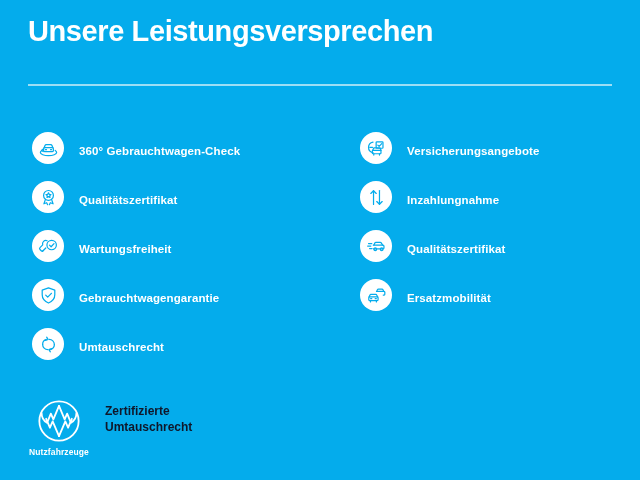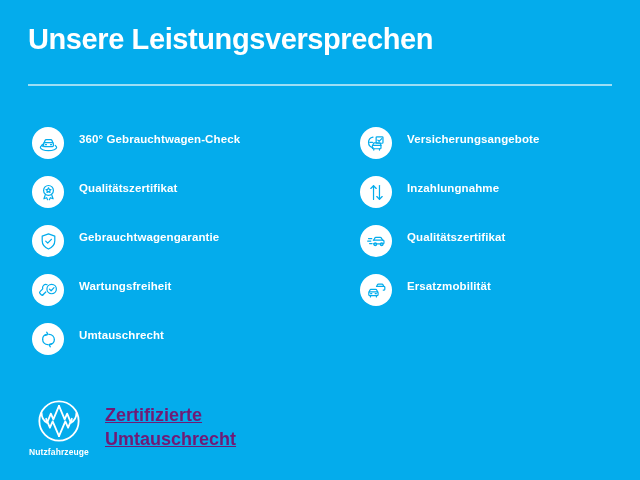--- a/index.html
+++ b/index.html
@@ -15,21 +15,21 @@
     position: relative;
   }
   .slide {
     position: absolute;
     inset: 0;
     background: #04ACEC;
   }
   .page-title {
     position: absolute;
     left: 28px;
-    top: 23px;
+    top: 15px;
     font-size: 29px;
     font-weight: bold;
     letter-spacing: -0.4px;
     color: #ffffff;
     white-space: nowrap;
   }
   .divider {
     position: absolute;
     left: 28px;
     top: 84px;
@@ -47,21 +47,21 @@
   .column {
     position: absolute;
     top: 0;
   }
   .column.left { left: 32px; width: 300px; }
   .column.right { left: 360px; width: 270px; }
   .promise-row {
     position: relative;
     height: 49px;
     display: flex;
-    align-items: flex-start;
+    align-items: center;
   }
   .icon-badge {
     width: 32px;
     height: 32px;
     min-width: 32px;
     border-radius: 50%;
     background: #ffffff;
     display: flex;
     align-items: center;
     justify-content: center;
@@ -105,26 +105,25 @@
     margin-top: 3px;
     font-size: 8.5px;
     font-weight: bold;
     color: #ffffff;
     letter-spacing: 0.1px;
     white-space: nowrap;
   }
   .footer-text {
     margin-left: 15px;
     margin-top: 6px;
-    font-size: 18px;
+    font-size: 12px;
     font-weight: bold;
     line-height: 1.32;
-    color: #701a75;
-    white-space: nowrap;
-    text-decoration: underline;
+    color: #0f172a;
+    white-space: nowrap;
   }
 </style>
 </head>
 <body>
 
 <div class="slide">
 
   <div class="page-title">Unsere Leistungsversprechen</div>
   <div class="divider"></div>
 
@@ -153,37 +152,37 @@
             <path d="M8.5 14.2l-1.7 5 3.1-1.2 1.1 2.2"></path>
             <path d="M15.5 14.2l1.7 5-3.1-1.2-1.1 2.2"></path>
           </svg>
         </span>
         <span class="promise-label">Qualitätszertifikat</span>
       </div>
 
       <div class="promise-row">
         <span class="icon-badge">
           <svg viewBox="0 0 24 24" fill="none" stroke="#04ACEC" stroke-width="1.4" stroke-linecap="round" stroke-linejoin="round">
-            <path d="M12 3.2l7.2 2.6v5.4c0 4.4-3 7.6-7.2 9.4-4.2-1.8-7.2-5-7.2-9.4V5.8z"></path>
-            <path d="M8.8 11.6l2.3 2.3 4.2-4.4"></path>
-          </svg>
-        </span>
-        <span class="promise-label">Gebrauchtwagengarantie</span>
-      </div>
-
-      <div class="promise-row">
-        <span class="icon-badge">
-          <svg viewBox="0 0 24 24" fill="none" stroke="#04ACEC" stroke-width="1.4" stroke-linecap="round" stroke-linejoin="round">
             <path d="M10.4 5.4a3.8 3.8 0 0 0-5 4.8l-3.1 3.1a1.5 1.5 0 0 0 0 2.1l1.4 1.4a1.5 1.5 0 0 0 2.1 0l3.1-3.1"></path>
             <path d="M6.2 16.4l-1.1 1.1"></path>
             <circle cx="15.6" cy="10.3" r="5.4"></circle>
             <path d="M13.1 10.4l1.9 1.9 3.3-3.5"></path>
           </svg>
         </span>
         <span class="promise-label">Wartungsfreiheit</span>
+      </div>
+
+      <div class="promise-row">
+        <span class="icon-badge">
+          <svg viewBox="0 0 24 24" fill="none" stroke="#04ACEC" stroke-width="1.4" stroke-linecap="round" stroke-linejoin="round">
+            <path d="M12 3.2l7.2 2.6v5.4c0 4.4-3 7.6-7.2 9.4-4.2-1.8-7.2-5-7.2-9.4V5.8z"></path>
+            <path d="M8.8 11.6l2.3 2.3 4.2-4.4"></path>
+          </svg>
+        </span>
+        <span class="promise-label">Gebrauchtwagengarantie</span>
       </div>
 
       <div class="promise-row">
         <span class="icon-badge">
           <svg viewBox="0 0 24 24" fill="none" stroke="#04ACEC" stroke-width="1.4" stroke-linecap="round" stroke-linejoin="round">
             <path d="M9.6 6.2a6 6 0 0 0-4.3 5.7"></path>
             <path d="M9.9 3.6l1.6 2.6-2.9 1"></path>
             <path d="M14.4 17.8a6 6 0 0 0 4.3-5.7"></path>
             <path d="M14.1 20.4l-1.6-2.6 2.9-1"></path>
             <path d="M5.3 11.9a6 6 0 0 0 5.9 6"></path>

